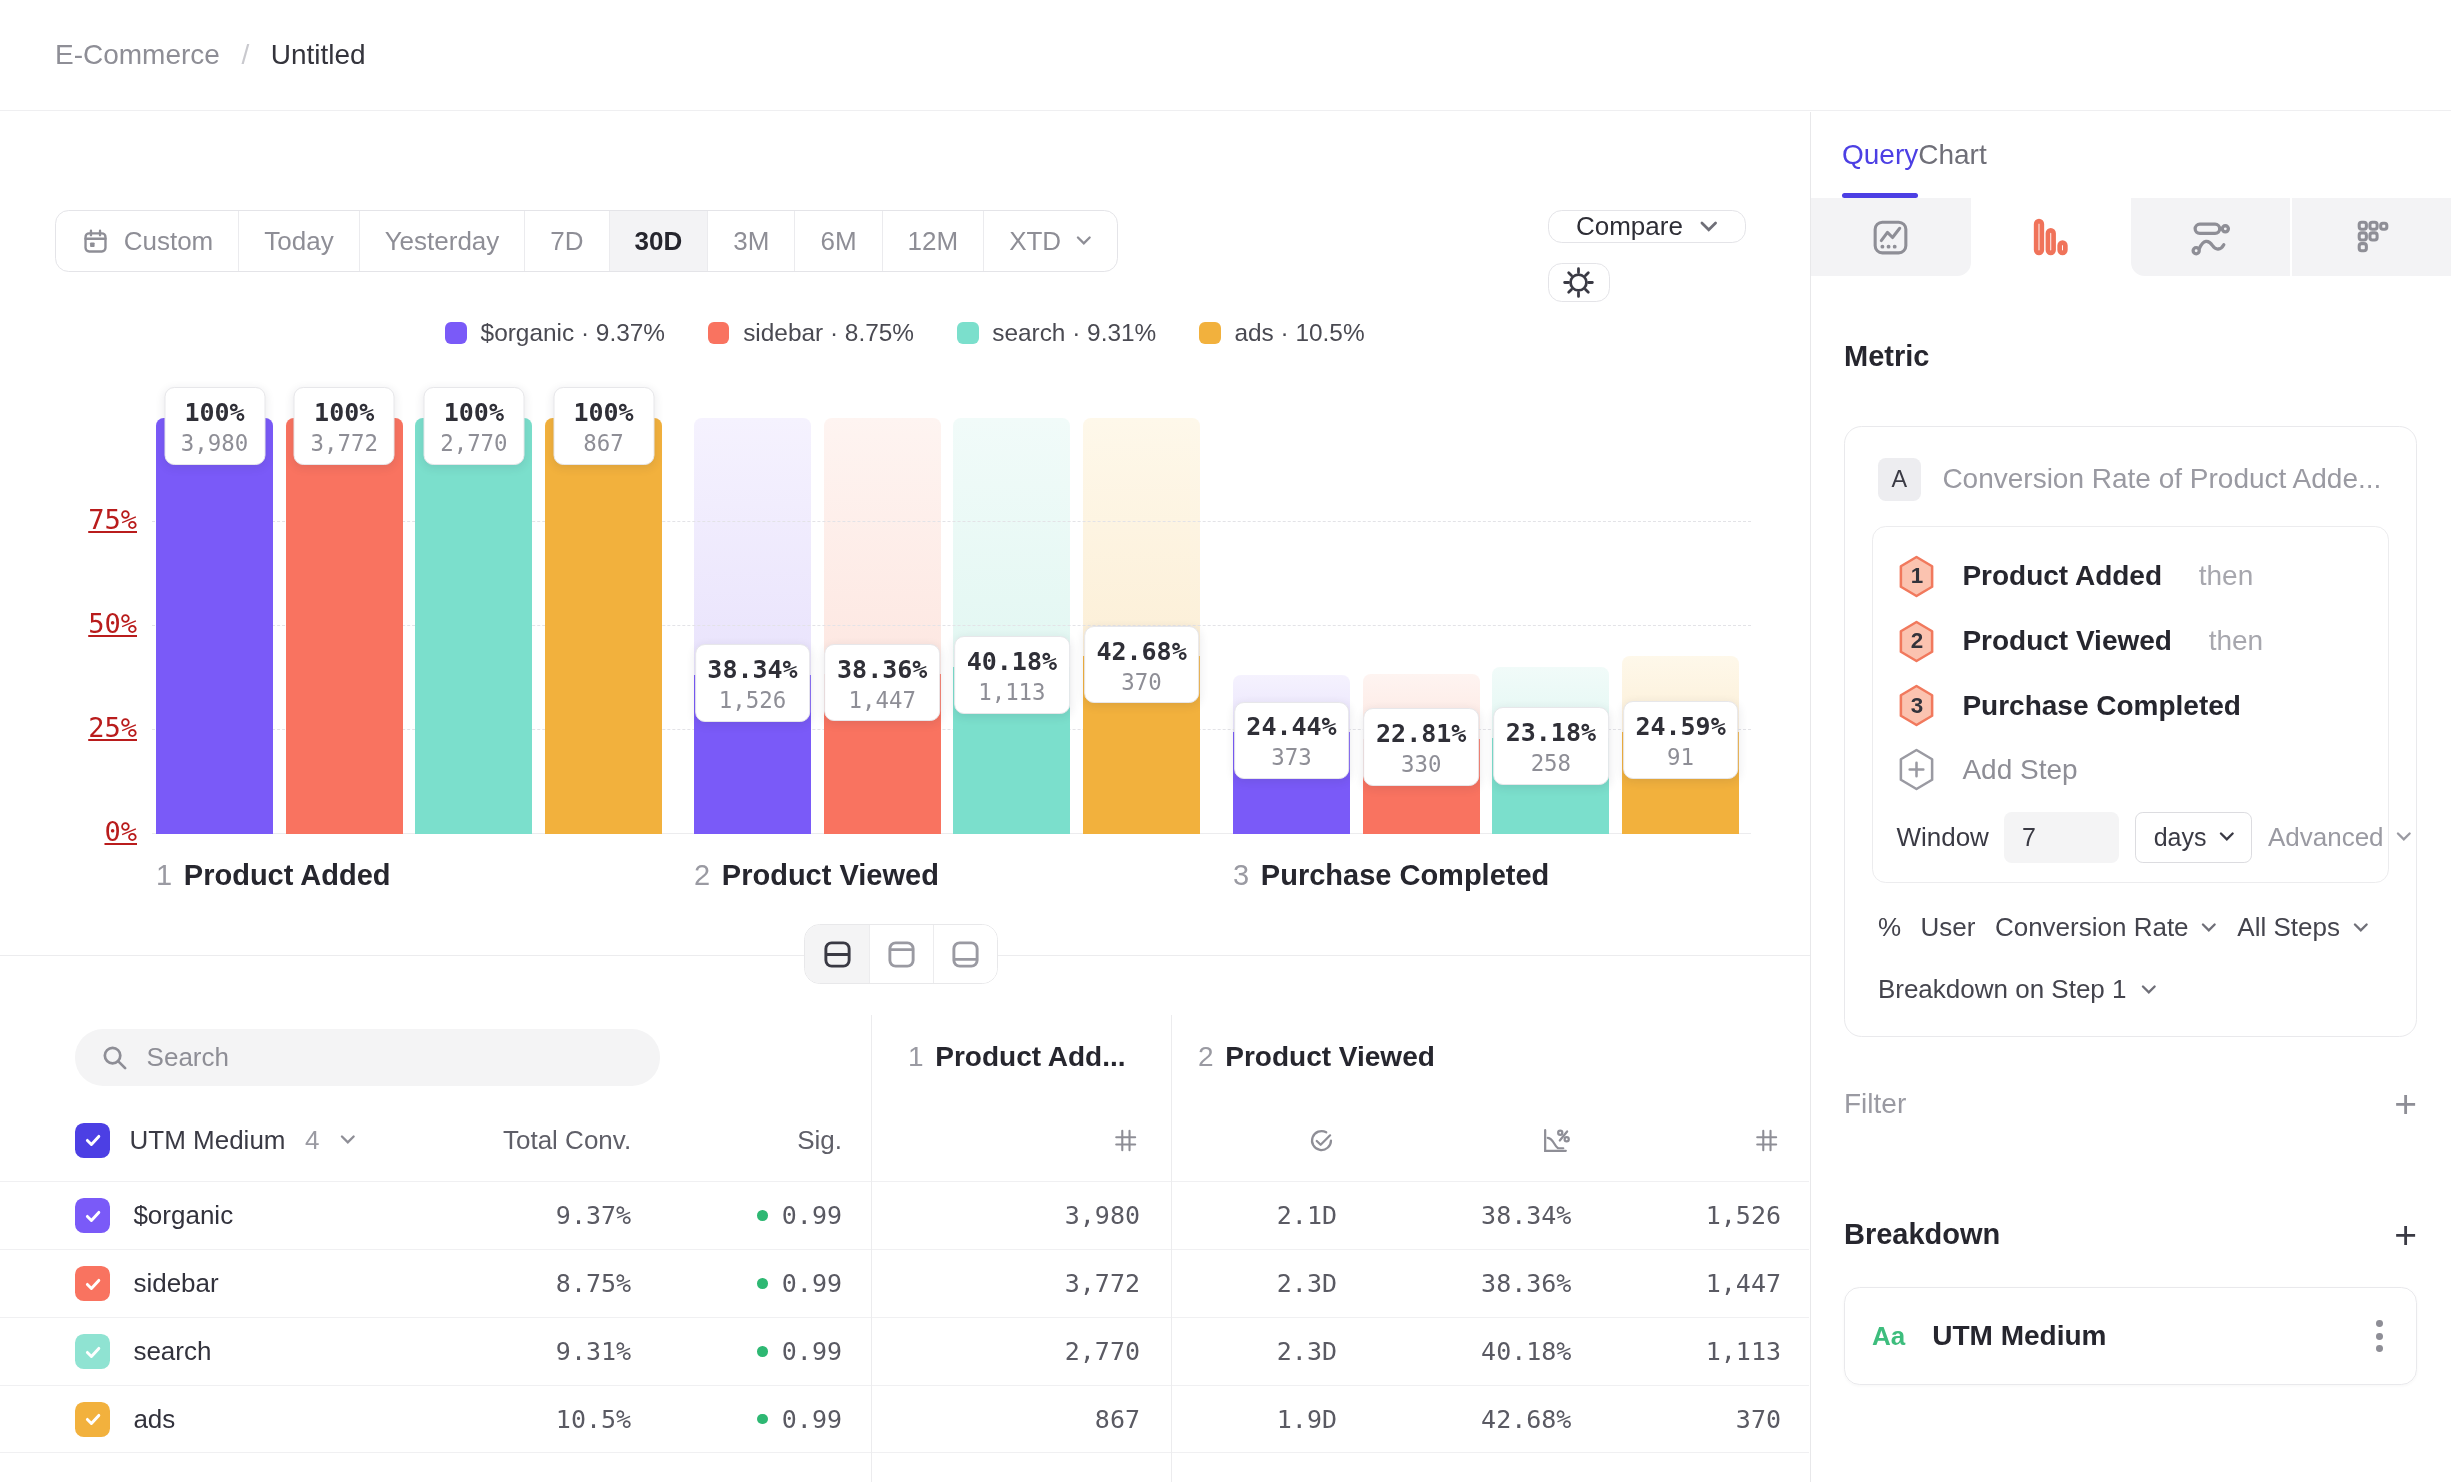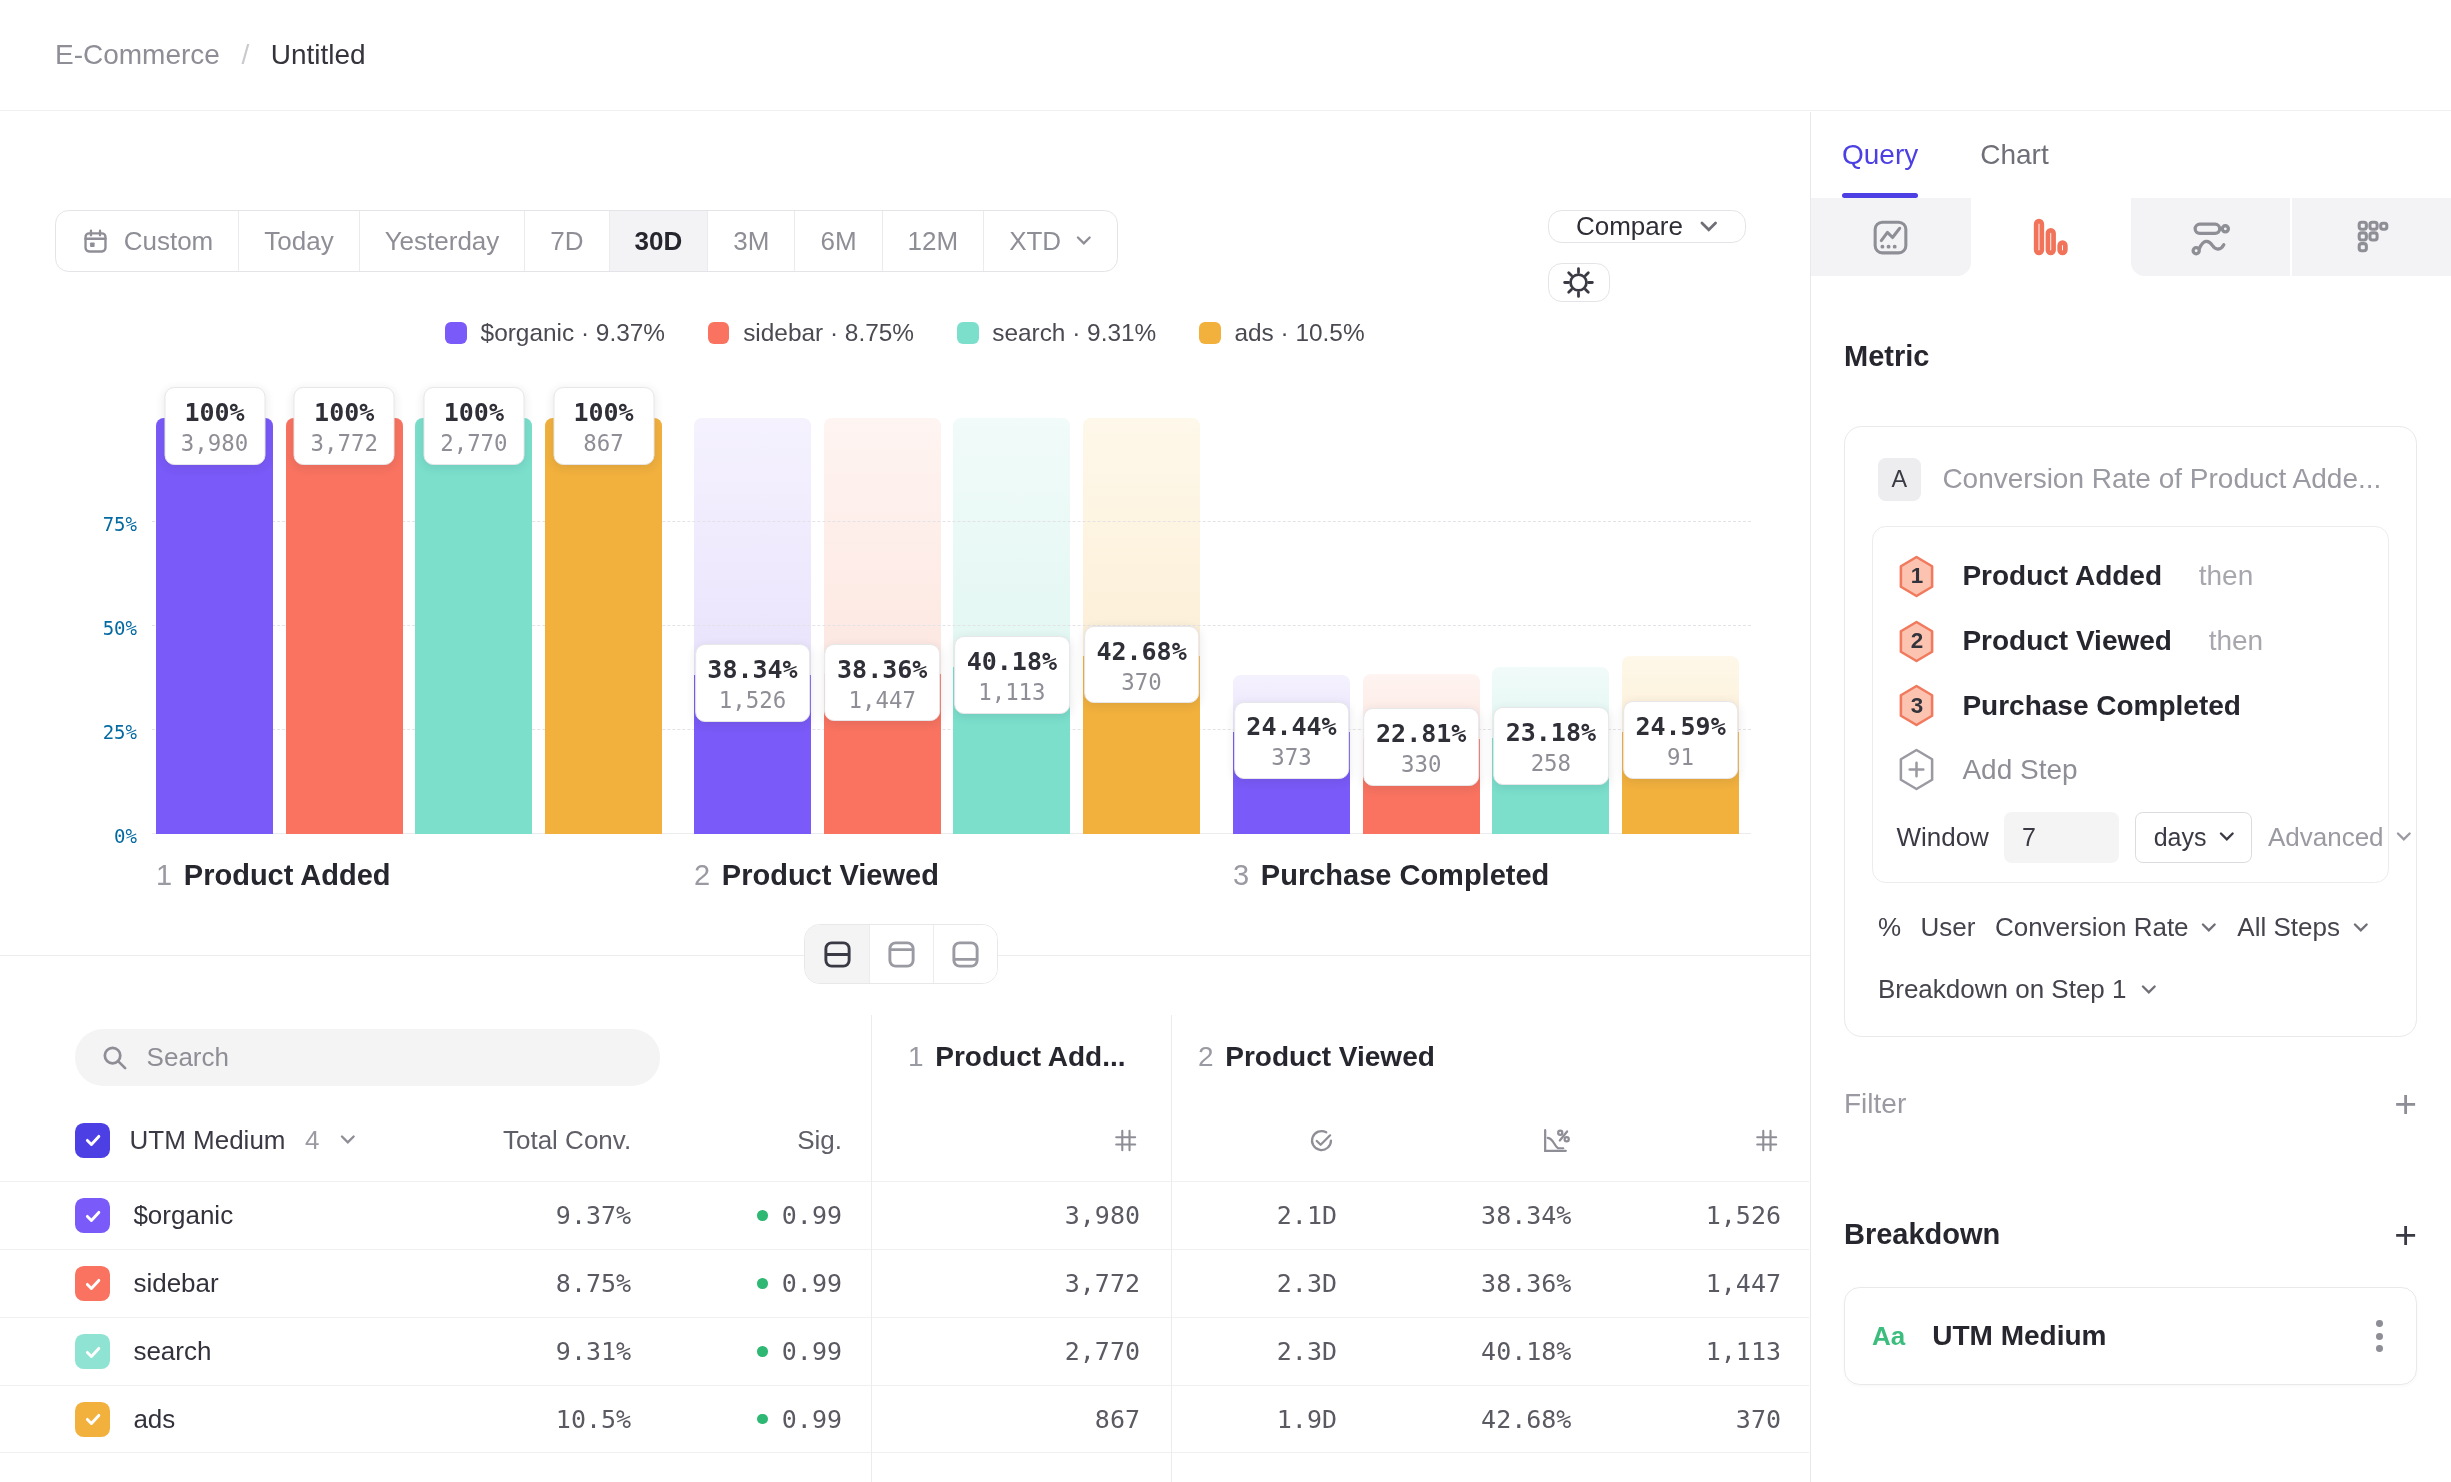--- a/index.html
+++ b/index.html
@@ -44,22 +44,22 @@
   #legend { position:absolute; left:0; top:207px; width:100%; display:flex;
             justify-content:center; gap:43px; }
   .legend-item { display:flex; align-items:center; gap:13.7px; cursor:pointer; }
   .legend-swatch { width:21.5px; height:21.5px; border-radius:5.9px; }
   .legend-label { font-size:24.4px; color:#4a4a52; }
 
   
   #plot { position:absolute; left:156px; top:306px; width:1615px; height:416px; }
   .gridline { position:absolute; left:-3.9px; width:1599px; border-top:1px dashed #e3e3e7; z-index:2; }
   .gridline.base { border-top:1px solid #ececee; }
-  .ytick { position:absolute; left:-113px; width:94px; text-align:right; font-size:19px;
-           color:#0369a1; z-index:2; }
+  .ytick { position:absolute; left:-113px; width:94px; text-align:right; font-size:27px;
+           color:#b91c1c; z-index:2;text-decoration:underline; }
   .sgroup { position:absolute; top:0; height:416px; display:flex; align-items:flex-end; gap:12.7px; }
   .bar { position:relative; width:117px; height:416px; cursor:pointer; }
   .bar-ghost { position:absolute; left:0; width:100%; border-radius:7.8px 7.8px 0 0; z-index:1; }
   .bar-solid { position:absolute; left:0; bottom:0; width:100%; z-index:3; }
   .bar-solid.full { border-radius:7.8px 7.8px 0 0; }
   .bar-card { position:absolute; left:50%; transform:translateX(-50%); z-index:4;
               background:#fff; border:1px solid #e7e7ea; border-radius:9.8px;
               box-shadow:0 2.9px 9.8px rgba(40,40,60,.10); padding:7.8px 11.7px 5.9px;
               text-align:center; min-width:101px; }
   .bar-card .pct { font-family:"DejaVu Sans Mono", monospace; font-size:25px; font-weight:700;
@@ -109,21 +109,21 @@
   .sig-dot { width:10.7px; height:10.7px; border-radius:50%; }
   .last-row .cell { border-bottom:1px solid #f0f0f2; }
   .table-vline { position:absolute; top:0; bottom:0; width:1px; background:#ececee; }
 
   
   .pr-conv { padding-right:5.9px; } .pr-sig { padding-right:29px; } .pr-c1 { padding-right:31px; }
   .pr-time { padding-right:57px; } .pr-pct { padding-right:17.6px; } .pr-c2 { padding-right:28px; }
 
   
   #sidebar { position:absolute; left:1811px; top:112px; width:641px; bottom:0; background:#fff; }
-  #side-tabs { position:relative; height:86px; display:flex; align-items:center; gap:62px;
+  #side-tabs { position:relative; height:86px; display:flex; align-items:center; 
                padding-left:31px; }
   .side-tab { font-size:28px; font-weight:500; cursor:pointer; position:relative; height:100%;
               display:flex; align-items:center; }
   .side-tab.active { color:#4c3fe4; }
   .side-tab.inactive { color:#6f6f78; }
   .tab-underline { position:absolute; left:0; bottom:0; width:100%; height:4.9px;
                    border-radius:2.9px; background:#4c3fe4; }
   #icon-tabs { height:78px; display:flex; }
   .itab { flex:1; display:flex; align-items:center; justify-content:center; background:#f3f3f5; cursor:pointer; }
   .itab.active { background:#fff; }

